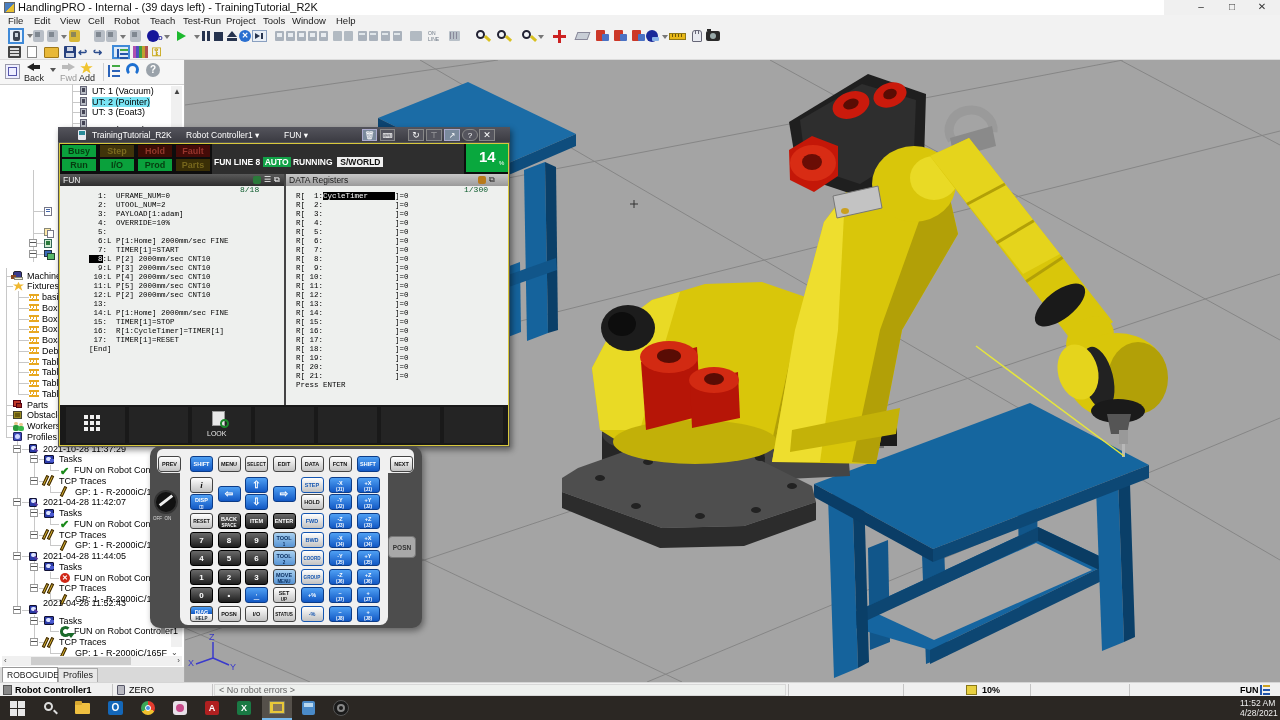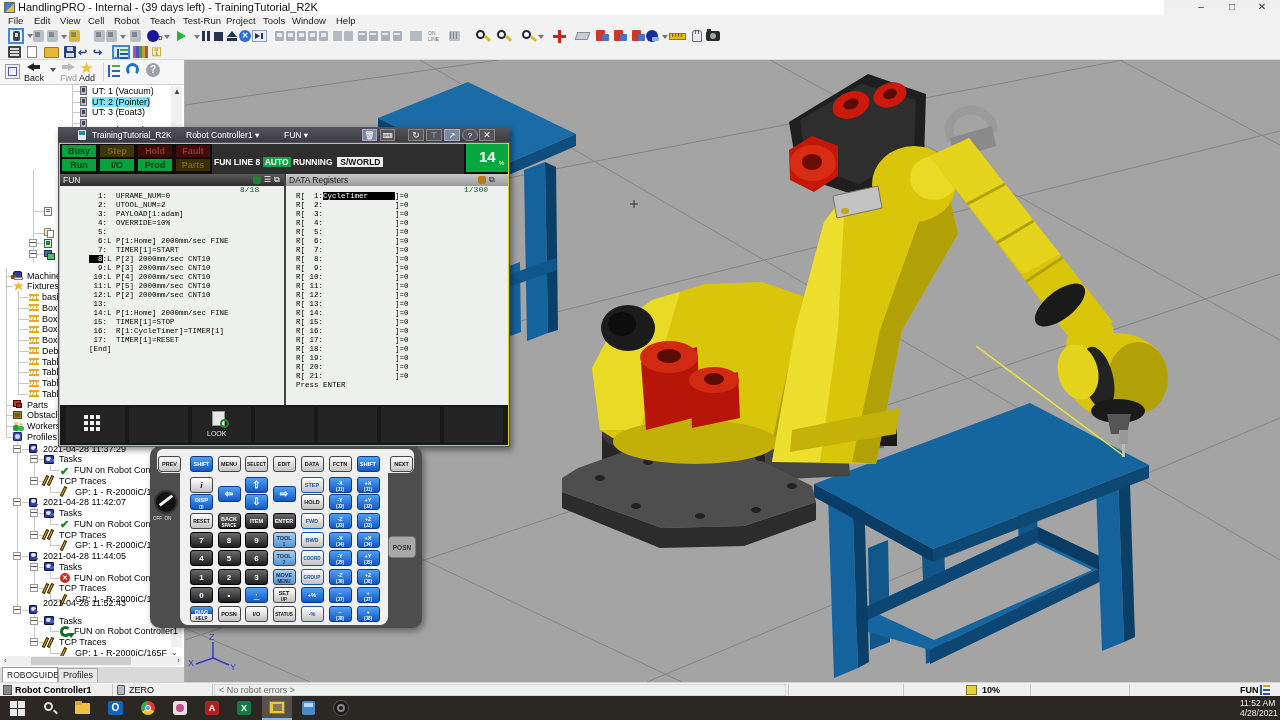--- a/index.html
+++ b/index.html
@@ -426,21 +426,21 @@
         <div class="abs" style="left:13px;top:347.25px;width:9px;height:9px;background:#3a4ab8;border:1px solid #226;border-radius:1px"></div>
         <div class="abs" style="left:15px;top:349.25px;width:5px;height:5px;background:#cdd5ff;border-radius:3px"></div>
         <div class="tn" style="left:27px;top:346.75px;">Profiles</div>
         <div class="abs" style="left:17px;top:356px;width:1px;height:169px;background:#c8c8c8"></div>
         <div class="abs" style="left:13px;top:359.5px;width:8px;height:8px;border:1px solid #999;background:#fff"></div>
         <div class="abs" style="left:14px;top:362.5px;width:6px;height:1px;background:#555"></div>
         <div class="abs" style="left:22px;top:363.5px;width:7px;height:1px;background:#c8c8c8"></div>
         <div class="abs" style="left:29px;top:359.0px;width:8px;height:9px;background:#2a3aa8;border:1px solid #113;border-radius:1px"></div>
         <div class="abs" style="left:30.5px;top:360.5px;width:5px;height:4px;background:#dde4ff;border-radius:2px"></div>
         <div class="abs" style="left:34px;top:364.0px;width:4px;height:2px;background:#5a3aa0;transform:rotate(40deg)"></div>
-        <div class="tn" style="left:43px;top:358.5px;">2021-04-28 11:37:29</div>
+        <div class="tn" style="left:43px;top:358.5px;">2021-10-28 11:37:29</div>
         <div class="abs" style="left:34px;top:368.5px;width:1px;height:27.25px;background:#c8c8c8"></div>
         <div class="abs" style="left:30px;top:370.25px;width:8px;height:8px;border:1px solid #999;background:#fff"></div>
         <div class="abs" style="left:31px;top:373.25px;width:6px;height:1px;background:#555"></div>
         <div class="abs" style="left:39px;top:374.25px;width:5px;height:1px;background:#c8c8c8"></div>
         <div class="abs" style="left:44px;top:369.75px;width:10px;height:9px;background:#2a3aa8;border:1px solid #113;border-radius:1px"></div>
         <div class="abs" style="left:46px;top:371.75px;width:5px;height:4px;background:#dde4ff;border-radius:2px"></div>
         <div class="abs" style="left:50px;top:373.75px;width:4px;height:3px;background:#4a5ad0"></div>
         <div class="tn" style="left:59px;top:369.25px;">Tasks</div>
         <div class="abs" style="left:50px;top:379.5px;width:1px;height:5.5px;background:#c8c8c8"></div>
         <div class="abs" style="left:50px;top:385.0px;width:9px;height:1px;background:#c8c8c8"></div>

